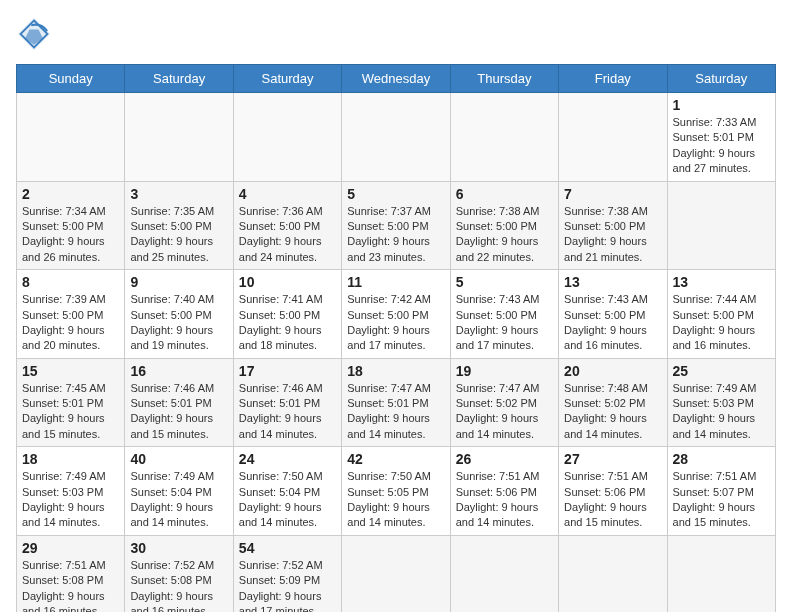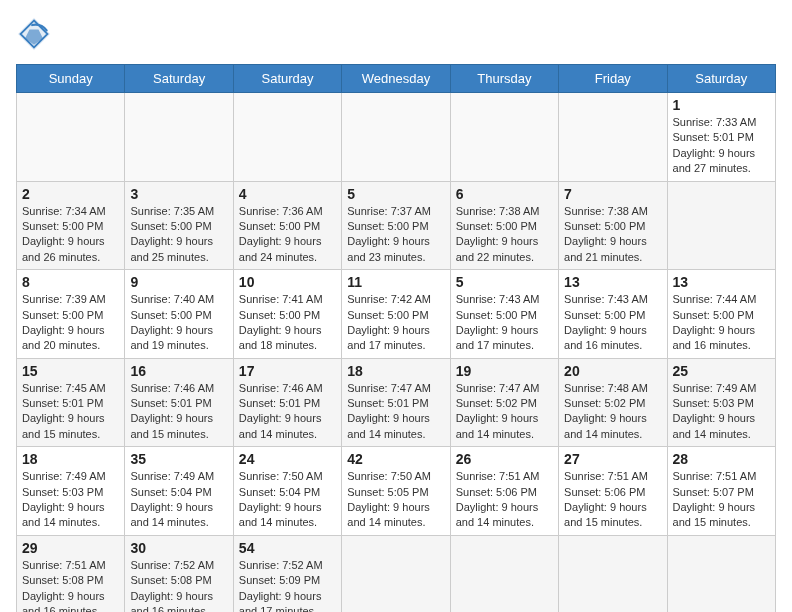--- a/index.html
+++ b/index.html
@@ -218,21 +218,21 @@
         <span class="day-number">25</span>
         <span class="day-info">Sunrise: 7:49 AM<br>Sunset: 5:03 PM<br>Daylight: 9 hours and 14 minutes.</span>
       </td>
       </tr>
       <tr>
         <td>
         <span class="day-number">18</span>
         <span class="day-info">Sunrise: 7:49 AM<br>Sunset: 5:03 PM<br>Daylight: 9 hours and 14 minutes.</span>
       </td>
         <td>
-        <span class="day-number">35</span>
+        <span class="day-number">40</span>
         <span class="day-info">Sunrise: 7:49 AM<br>Sunset: 5:04 PM<br>Daylight: 9 hours and 14 minutes.</span>
       </td>
         <td>
         <span class="day-number">24</span>
         <span class="day-info">Sunrise: 7:50 AM<br>Sunset: 5:04 PM<br>Daylight: 9 hours and 14 minutes.</span>
       </td>
         <td>
         <span class="day-number">42</span>
         <span class="day-info">Sunrise: 7:50 AM<br>Sunset: 5:05 PM<br>Daylight: 9 hours and 14 minutes.</span>
       </td>

